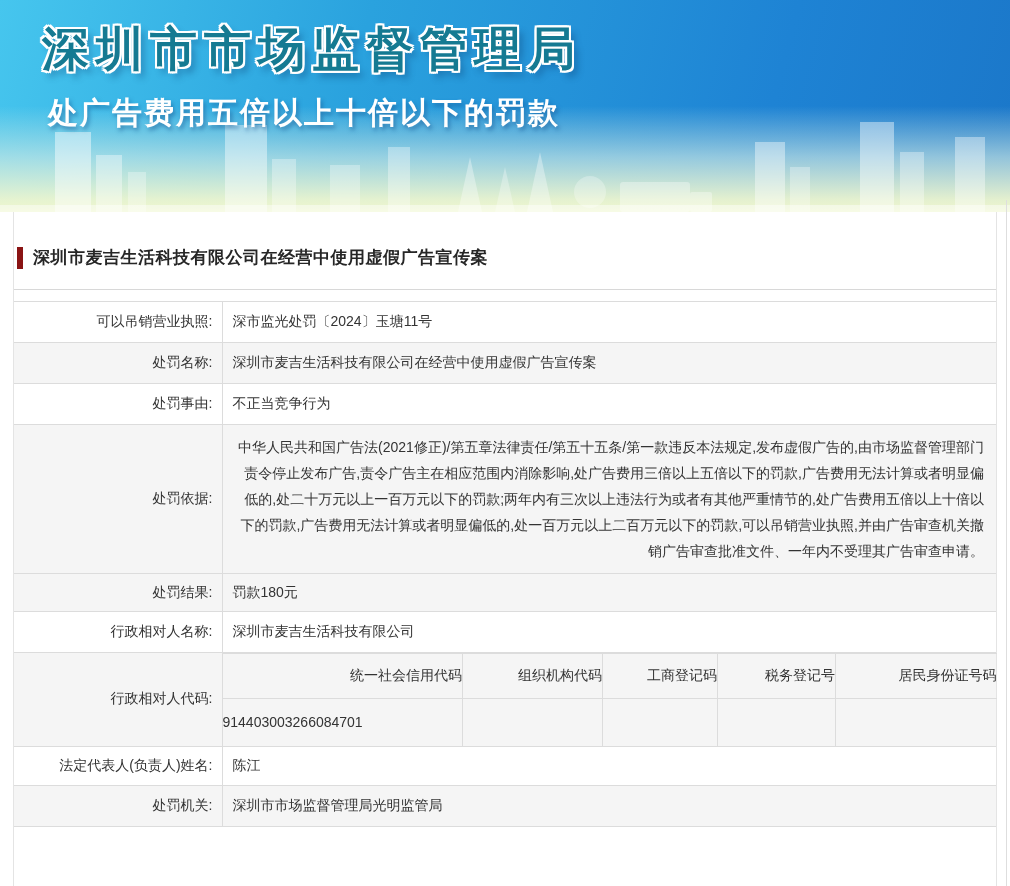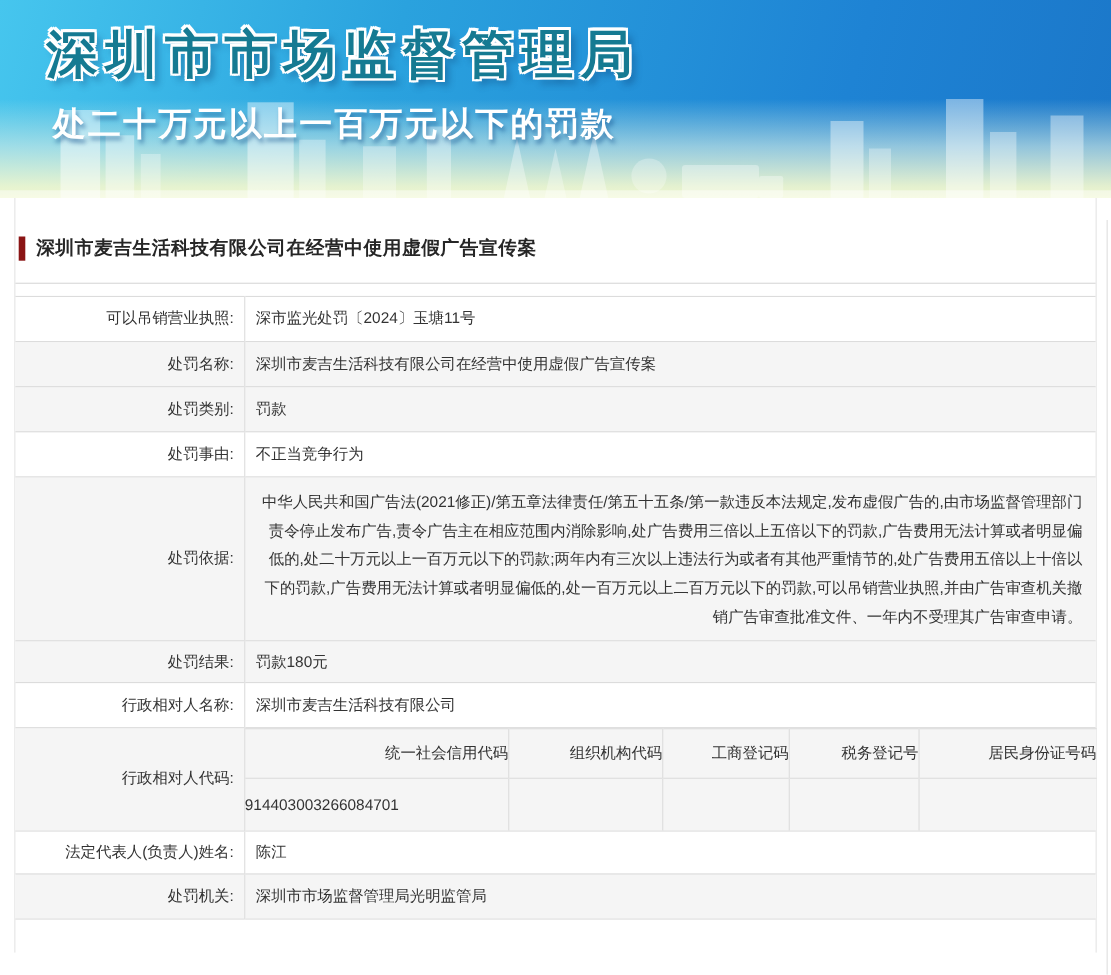--- a/index.html
+++ b/index.html
@@ -6,21 +6,21 @@
   html, body {
     width: 1010px; height: 886px;
     background: #ffffff;
     overflow: hidden;
     font-family: "Liberation Sans", "DejaVu Sans", sans-serif;
   }
 
   
   .banner {
     position: relative;
-    width: 1010px; height: 180px;
+    width: 1010px; height: 212px;
     overflow: hidden;
     background:
       linear-gradient(to bottom, rgba(255,255,255,0) 0%, rgba(255,255,255,0) 50%,
                       rgba(210,236,228,0.65) 74%, rgba(238,246,207,0.95) 94%, #f0f7cf 100%),
       linear-gradient(105deg, #46c6ee 0%, #2aa2de 35%, #1e83d4 75%, #1b77c9 100%);
   }
   .skyline { position: absolute; left: 0; bottom: 0; width: 1010px; height: 115px; }
   .org-name {
     position: absolute; left: 42px; top: 18px;
     font-size: 47px; font-weight: bold; letter-spacing: 7px;
@@ -130,43 +130,39 @@
       <rect x="690" y="95" width="22" height="20" rx="2" opacity="0.34"></rect>
       <rect x="755" y="45" width="30" height="70" opacity="0.40"></rect>
       <rect x="790" y="70" width="20" height="45" opacity="0.30"></rect>
       <rect x="860" y="25" width="34" height="90" opacity="0.42"></rect>
       <rect x="900" y="55" width="24" height="60" opacity="0.34"></rect>
       <rect x="955" y="40" width="30" height="75" opacity="0.38"></rect>
       <rect x="0" y="108" width="1010" height="7" opacity="0.45"></rect>
     </g>
   </svg>
   <div class="org-name">深圳市市场监督管理局</div>
-  <div class="banner-subtitle">处二十万元以上一百万元以下的罚款</div>
+  <div class="banner-subtitle">处广告费用五倍以上十倍以下的罚款</div>
 </div>
 
 <div class="page-body">
   <div class="case-title-row">
     <span class="red-bar"></span>
     <span class="case-title">深圳市麦吉生活科技有限公司在经营中使用虚假广告宣传案</span>
   </div>
   <div class="title-sep"></div>
 
   <table class="info-table">
     <tbody>
       <tr class="r-single">
         <th>可以吊销营业执照:</th>
         <td>深市监光处罚〔2024〕玉塘11号</td>
       </tr>
       <tr class="r-single alt">
         <th>处罚名称:</th>
         <td>深圳市麦吉生活科技有限公司在经营中使用虚假广告宣传案</td>
-      </tr>
-      <tr class="r-single alt">
-        <th>处罚类别:</th>
-        <td>罚款</td>
       </tr>
       <tr class="r-single">
         <th>处罚事由:</th>
         <td>不正当竞争行为</td>
       </tr>
       <tr class="r-tall alt">
         <th>处罚依据:</th>
         <td>中华人民共和国广告法(2021修正)/第五章法律责任/第五十五条/第一款违反本法规定,发布虚假广告的,由市场监督管理部门责令停止发布广告,责令广告主在相应范围内消除影响,处广告费用三倍以上五倍以下的罚款,广告费用无法计算或者明显偏低的,处二十万元以上一百万元以下的罚款;两年内有三次以上违法行为或者有其他严重情节的,处广告费用五倍以上十倍以下的罚款,广告费用无法计算或者明显偏低的,处一百万元以上二百万元以下的罚款,可以吊销营业执照,并由广告审查机关撤销广告审查批准文件、一年内不受理其广告审查申请。</td>
       </tr>
       <tr class="r-single alt" style="height:38px">

